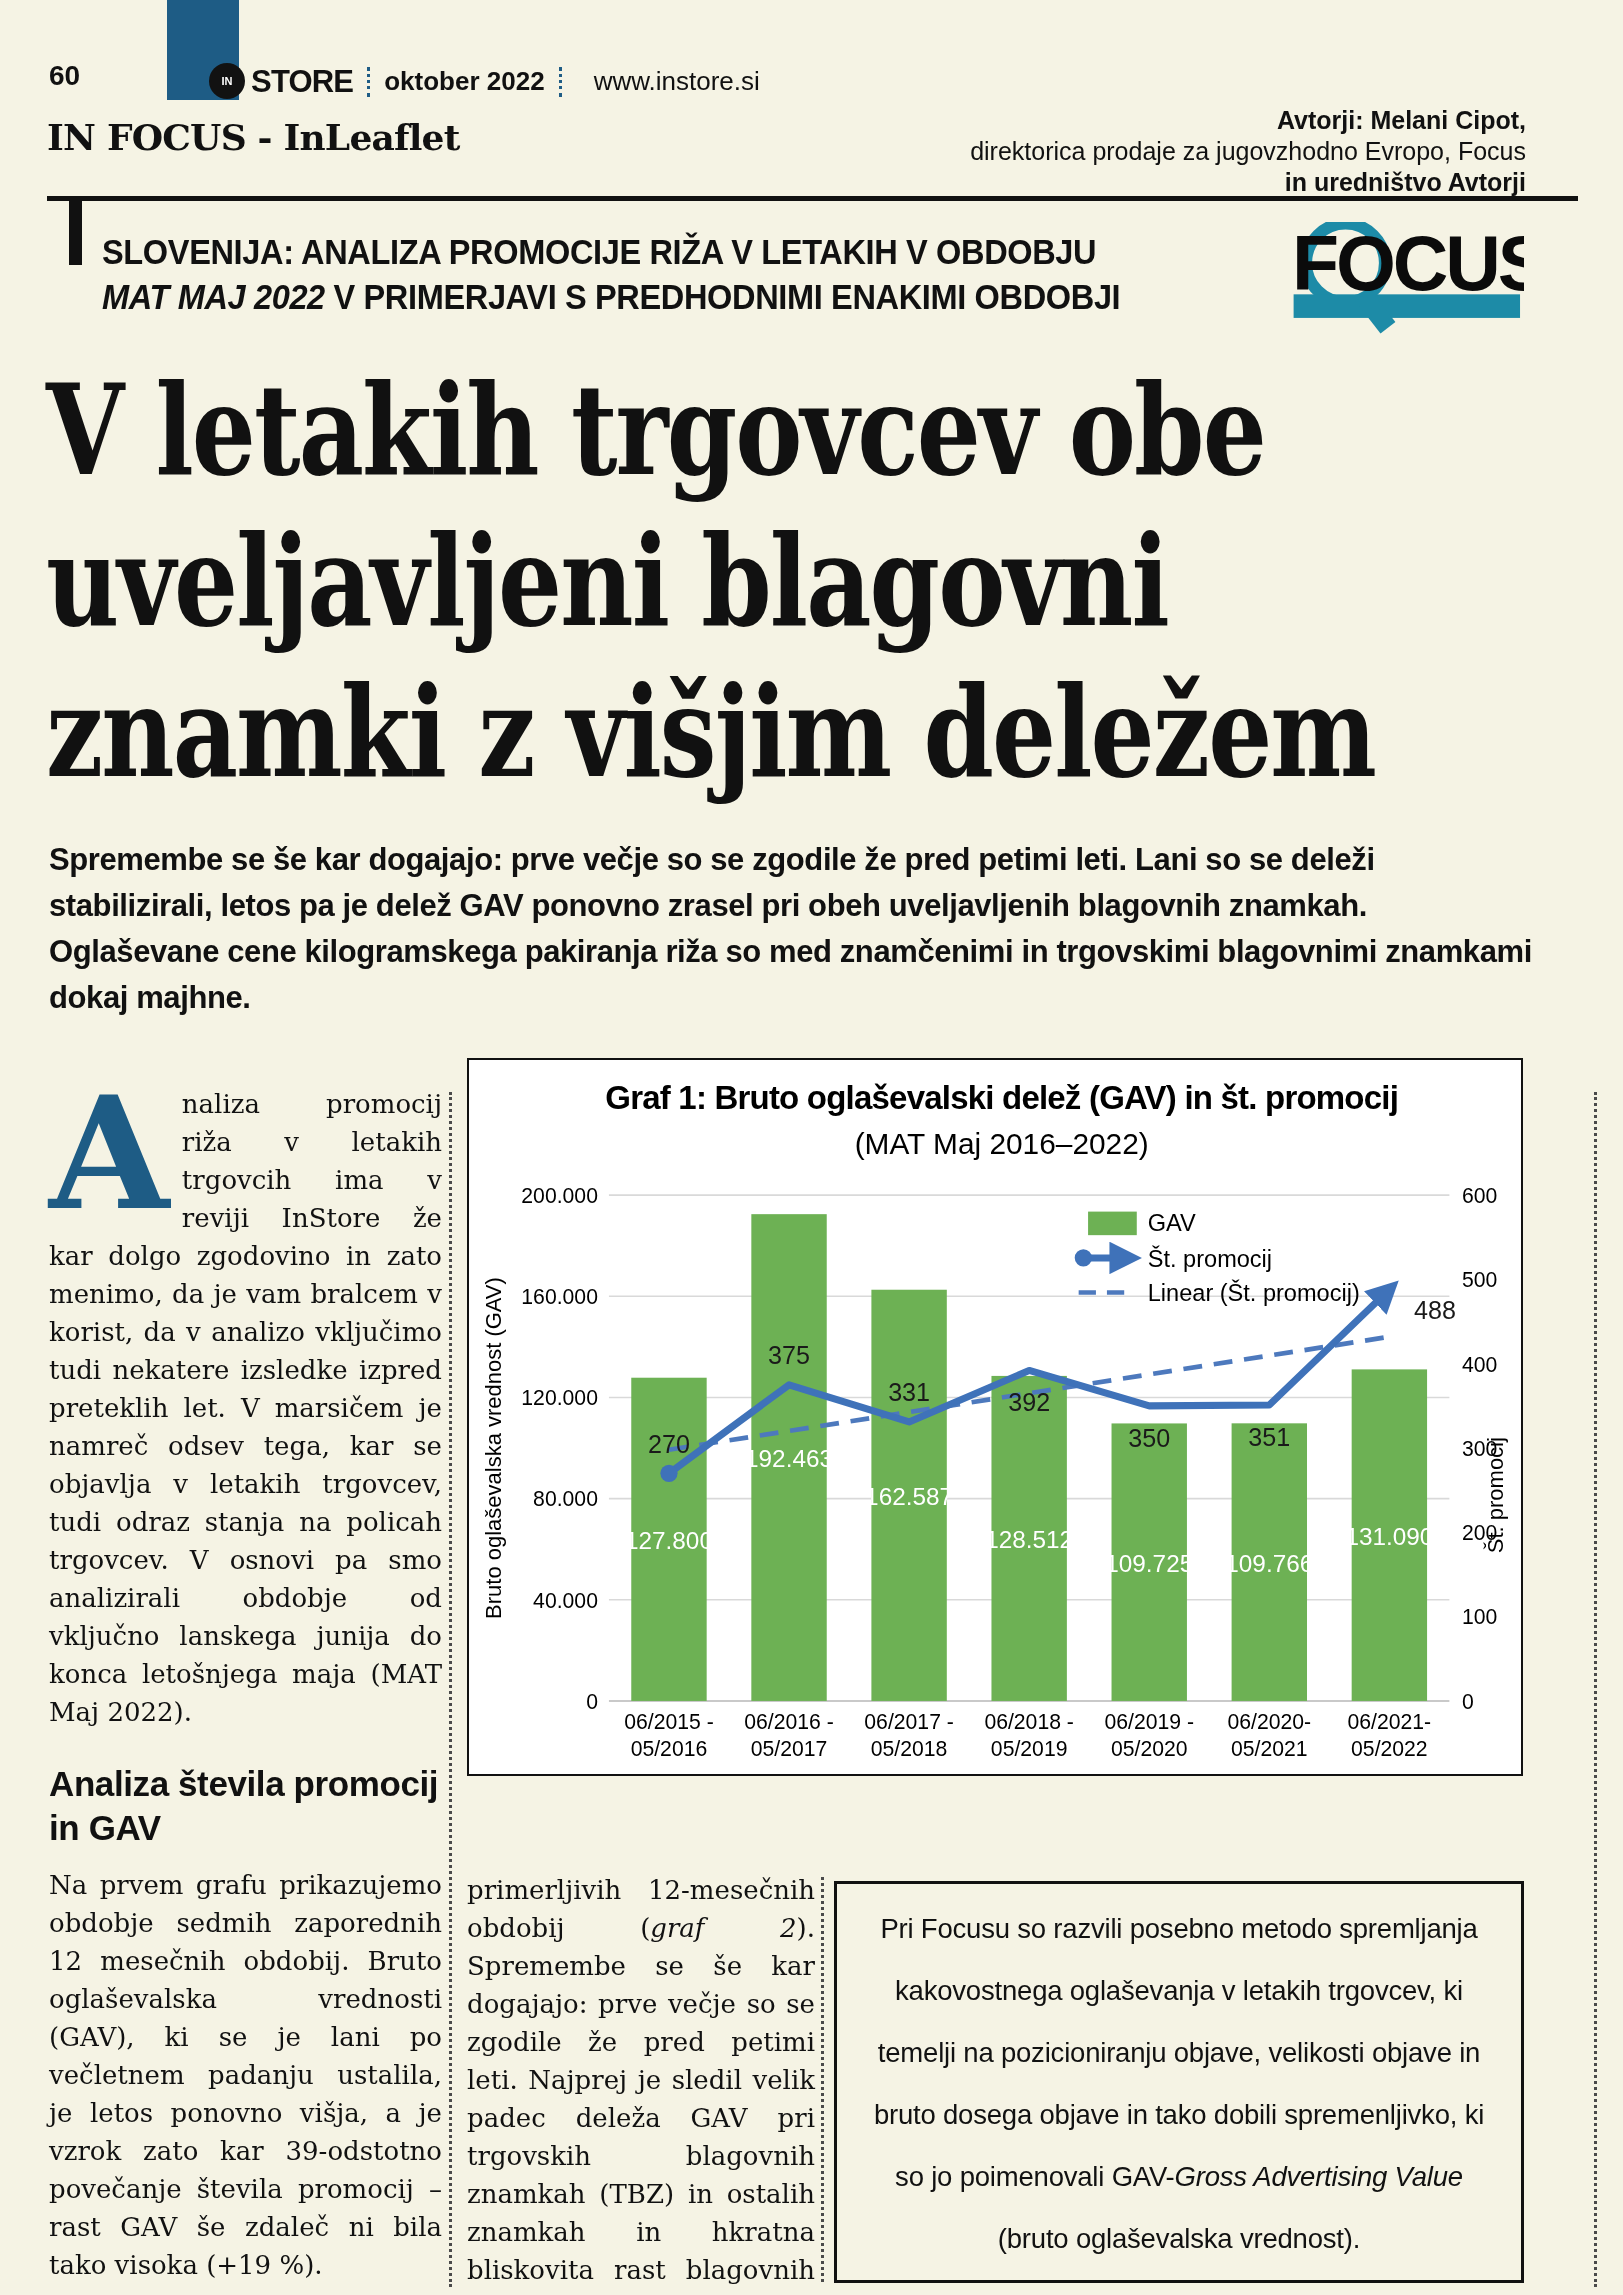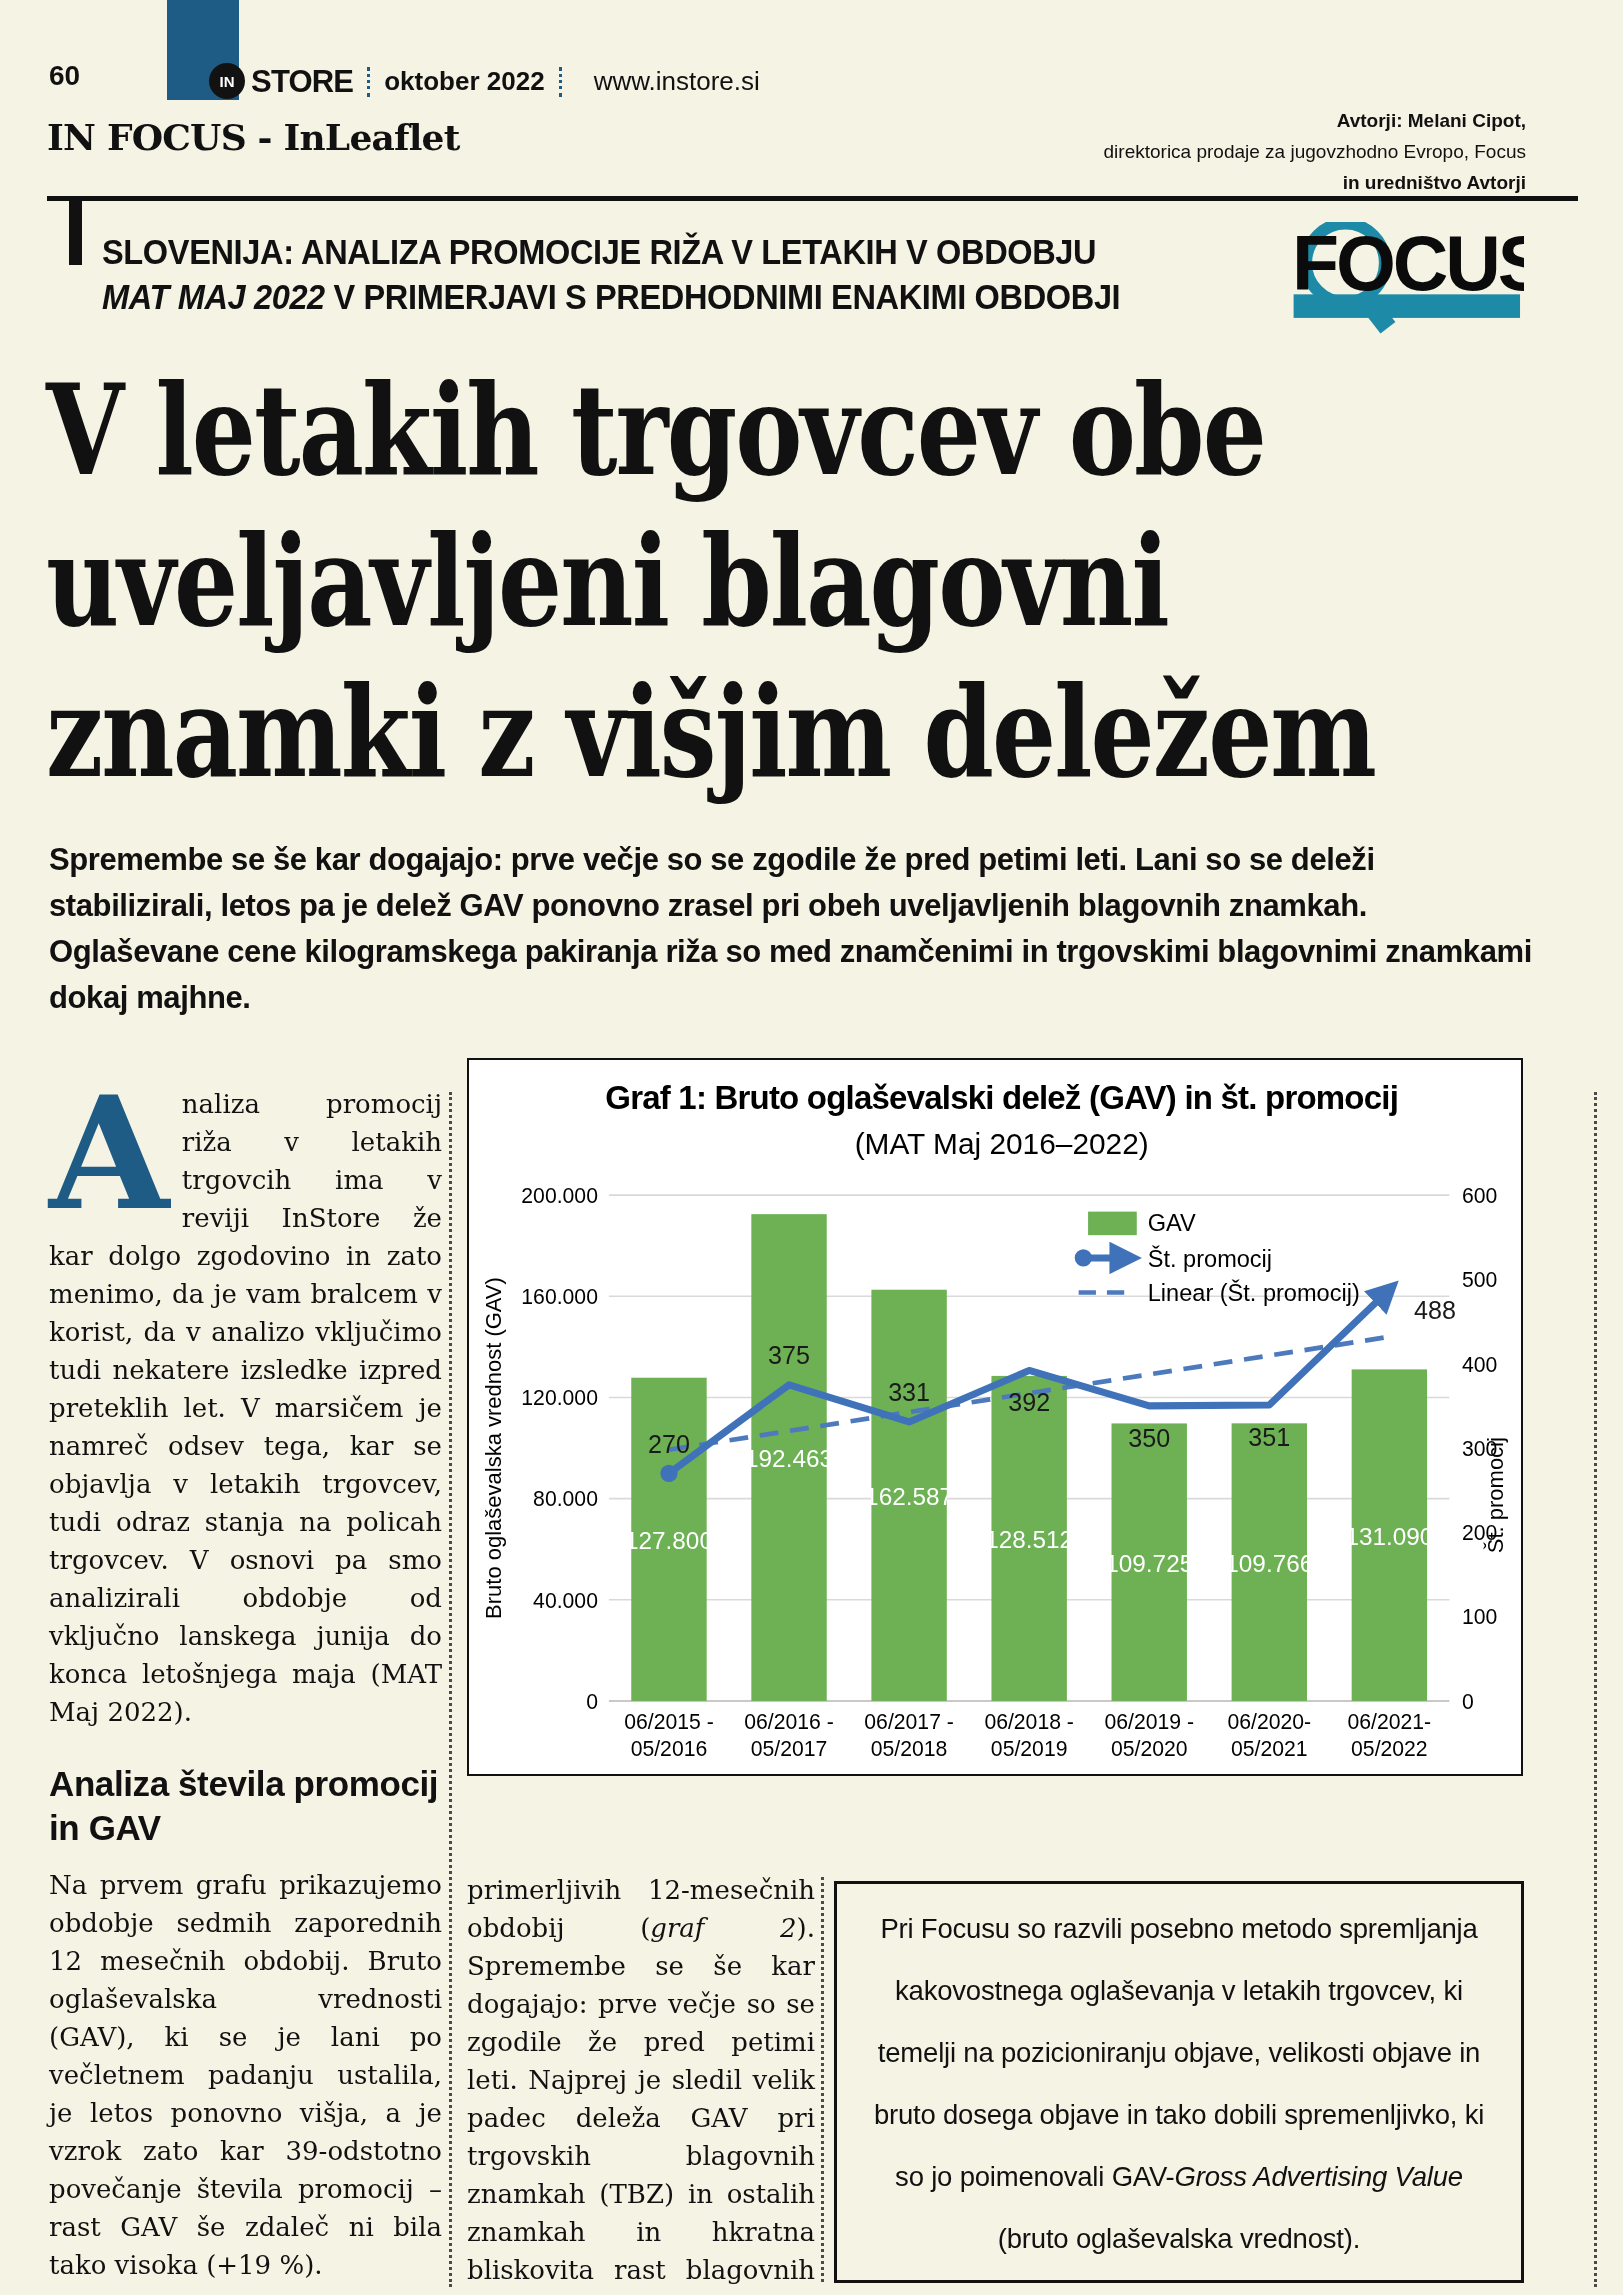--- a/index.html
+++ b/index.html
@@ -4,27 +4,27 @@
 <style>
   html,body{margin:0;padding:0;background:#e8e6d8;}
   .page{position:relative;width:1623px;height:2295px;background:#f5f3e4;overflow:hidden;
         font-family:"Liberation Sans",sans-serif;color:#111;}
   .abs{position:absolute;}
 
   
   .pagenum{left:49px;top:60px;font-size:28px;font-weight:bold;}
   .bluebox{left:167px;top:0;width:72px;height:100px;background:#1e5c85;}
   .incircle{left:209px;top:63px;width:36px;height:36px;background:#121212;border-radius:50%;
-            color:#fff;font-size:15px;font-weight:bold;display:flex;align-items:center;justify-content:center;}
+            color:#fff;font-size:11px;font-weight:bold;display:flex;align-items:center;justify-content:center;}
   .brandrow{left:251px;top:64px;height:35px;display:flex;align-items:center;gap:14px;}
   .brandrow .store{font-size:31px;font-weight:bold;letter-spacing:-0.8px;}
   .vdots{width:0;height:30px;border-left:3.9px dotted #1e5c85;}
   .issue{font-size:26px;font-weight:bold;}
   .site{font-size:26px;margin-left:18px;}
-  .authors{right:97px;top:105px;text-align:right;font-size:19px;line-height:31px;}
+  .authors{right:97px;top:105px;text-align:right;font-size:25px;line-height:31px;}
   .authors .b{font-weight:bold;}
   .infocus{left:47px;top:116px;font-family:"DejaVu Serif",serif;font-size:36px;font-weight:bold;letter-spacing:-0.8px;}
   .rule{left:47px;top:196px;width:1531px;height:4.7px;background:#111;}
 
   
   .vbar{left:69px;top:201px;width:13.4px;height:64px;background:#111;}
   .sectitle{left:102px;top:229px;font-size:35px;font-weight:bold;line-height:45px;
             transform:scaleX(.93);transform-origin:left top;white-space:nowrap;letter-spacing:-0.4px;}
   .sectitle .it{font-style:italic;}
 

